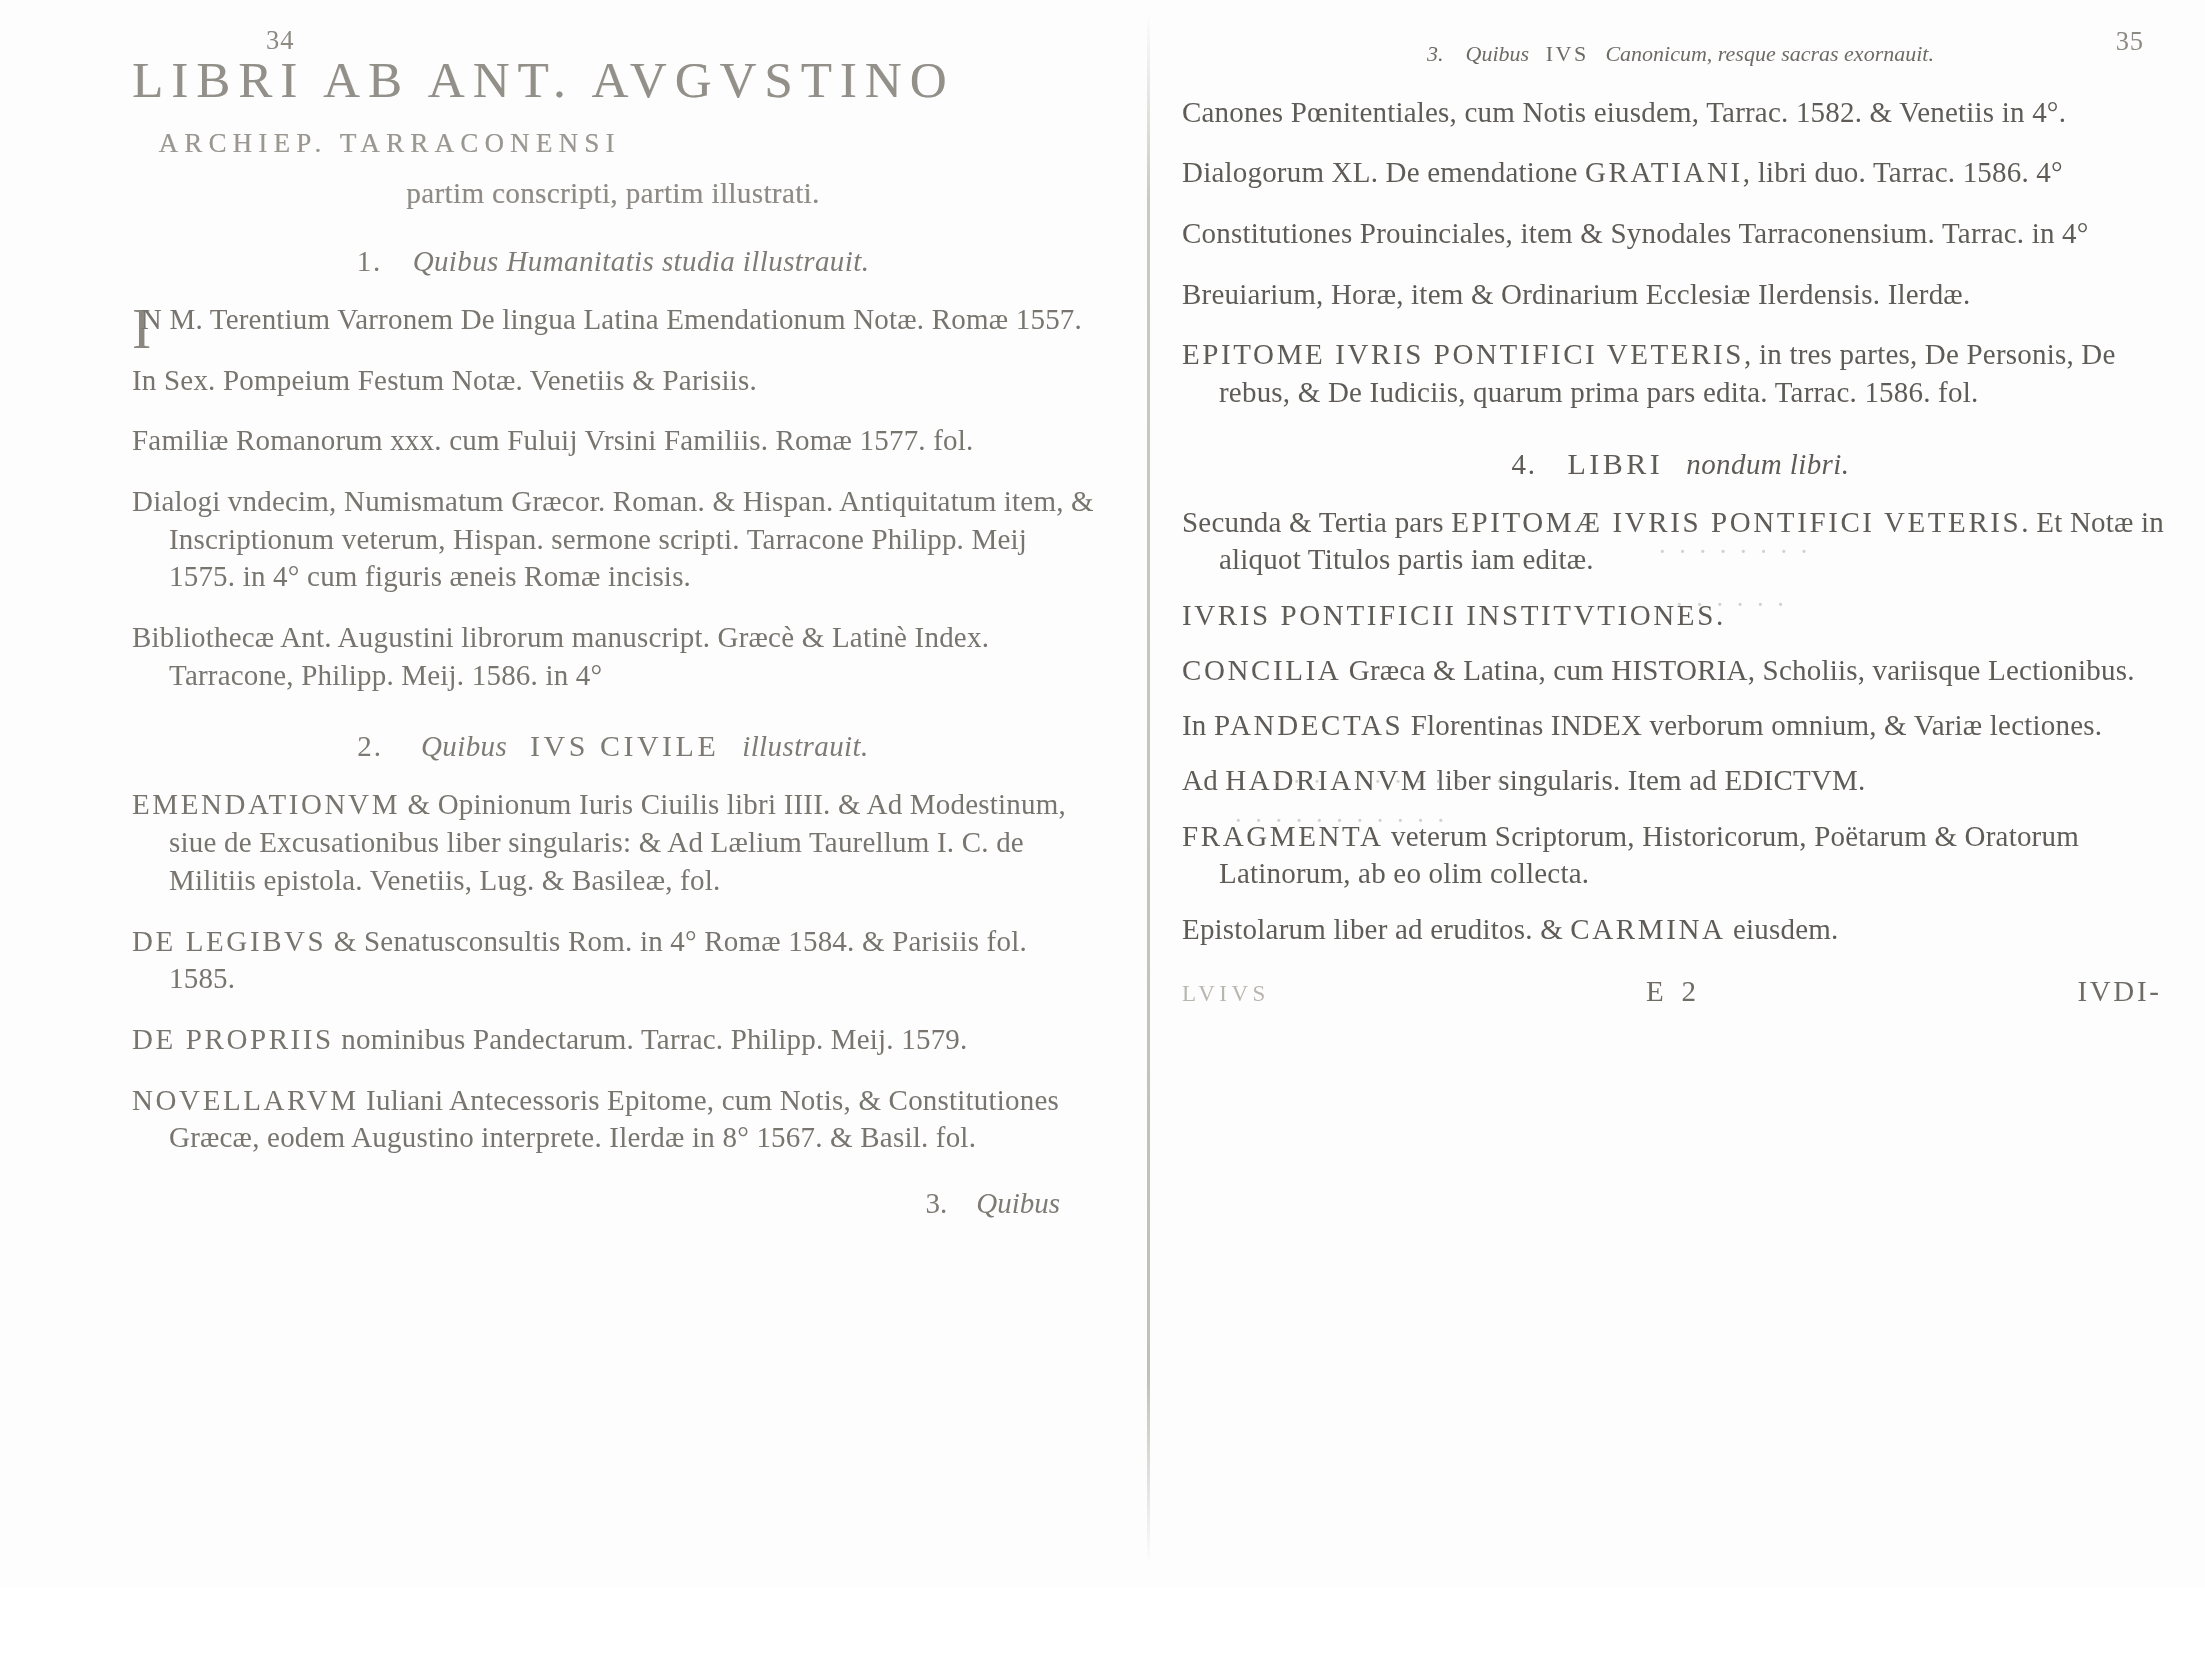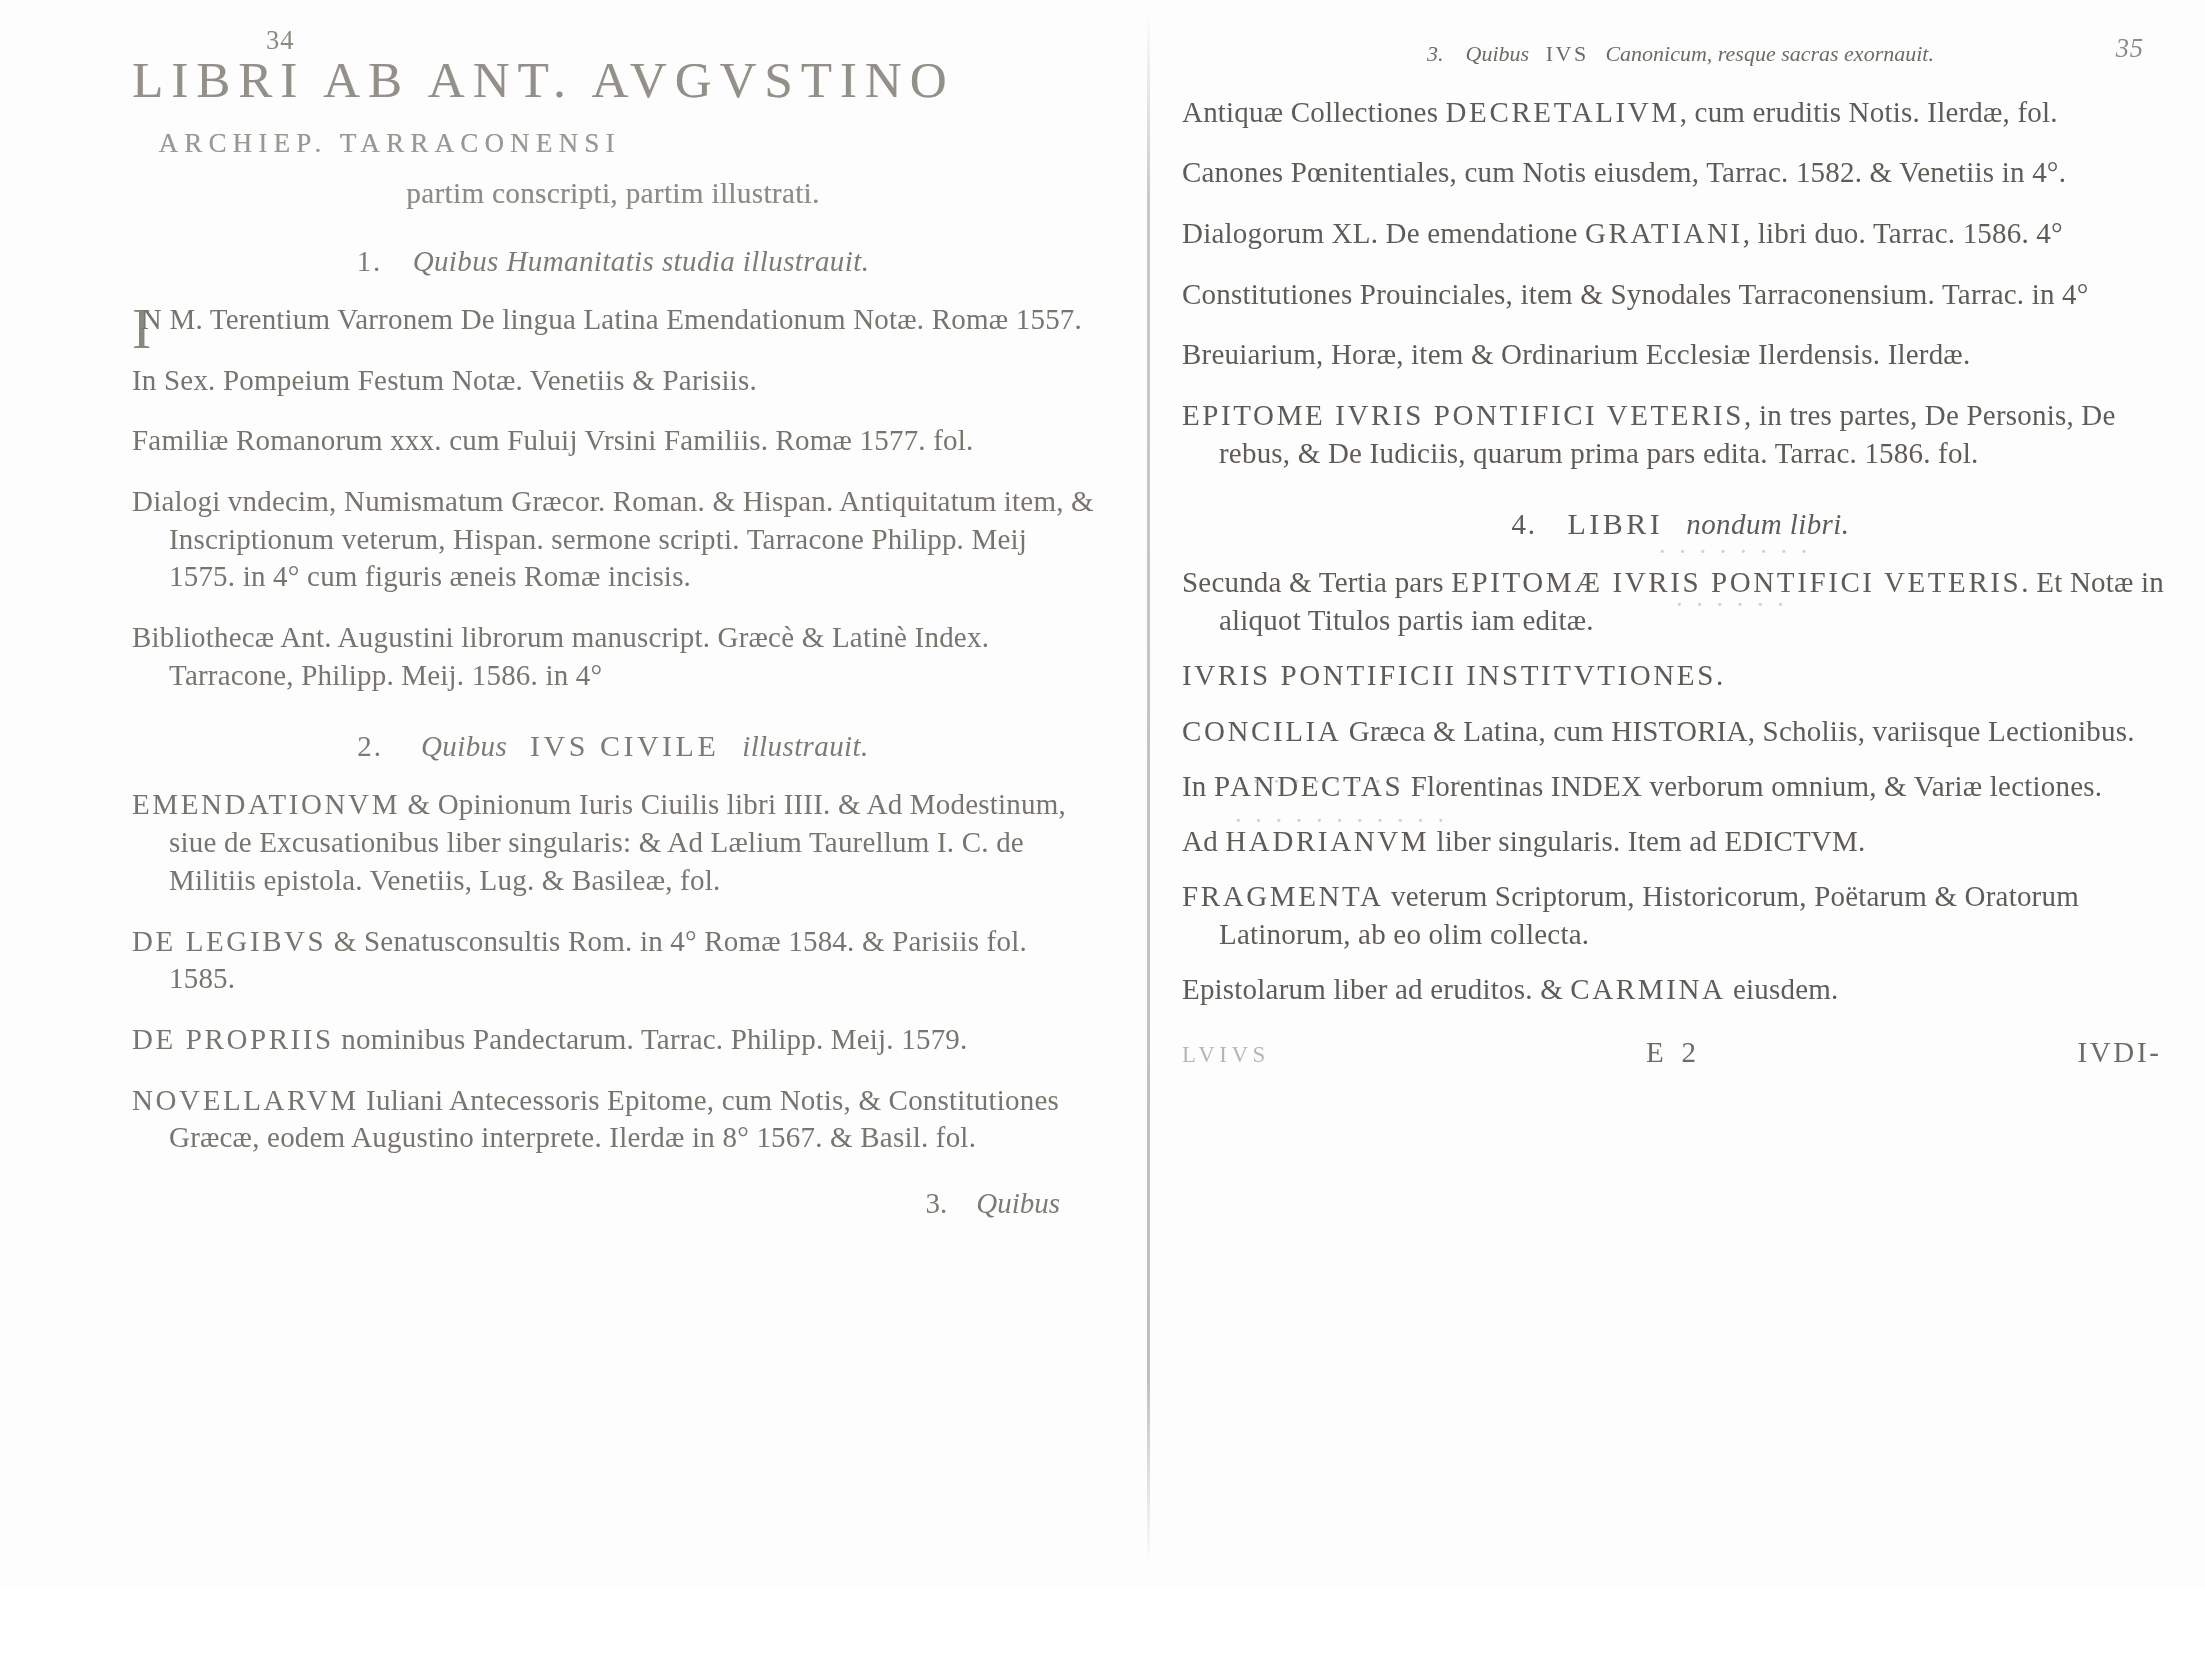--- a/index.html
+++ b/index.html
@@ -48,21 +48,21 @@
 
   
   .folio {
     position: absolute;
     font-size: 26.5px;
     letter-spacing: 0.9px;
     color: #8d8a84;
     font-family: "Liberation Serif", serif;
   }
   .folio-left  { left: 134px; top: 25px; }
-  .folio-right { right: 35px; top: 33px; font-style: italic; }
+  .folio-right { right: 35px; top: 26px; }
 
   
   .title-main {
     font-size: 51px;
     letter-spacing: 8px;
     text-align: left;
     margin: 51px 0 0 0;
     white-space: nowrap;
     color: #93908a;
     font-weight: normal;
@@ -267,23 +267,20 @@
         <span>3.</span>
         &nbsp;&nbsp;
         <span>Quibus</span>
         &nbsp;
         <span class="rom">IVS</span>
         &nbsp;
         <span>Canonicum, resque sacras exornauit.</span>
       </div>
 
       <div class="entry">
-        <span>Antiquæ Collectiones </span><span class="sc">DECRETALIVM</span><span>, cum eruditis Notis. Ilerdæ, fol.</span>
-      </div>
-      <div class="entry">
         <span>Canones Pœnitentiales, cum Notis eiusdem,  Tarrac. 1582. &amp; Venetiis in 4°.</span>
       </div>
       <div class="entry">
         <span>Dialogorum XL. De emendatione </span><span class="sc">GRATIANI</span><span>, libri duo. Tarrac. 1586. 4°</span>
       </div>
       <div class="entry">
         <span>Constitutiones Prouinciales, item &amp; Synodales Tarraconensium. Tarrac. in 4°</span>
       </div>
       <div class="entry">
         <span>Breuiarium, Horæ, item &amp; Ordinarium Ecclesiæ Ilerdensis. Ilerdæ.</span>

